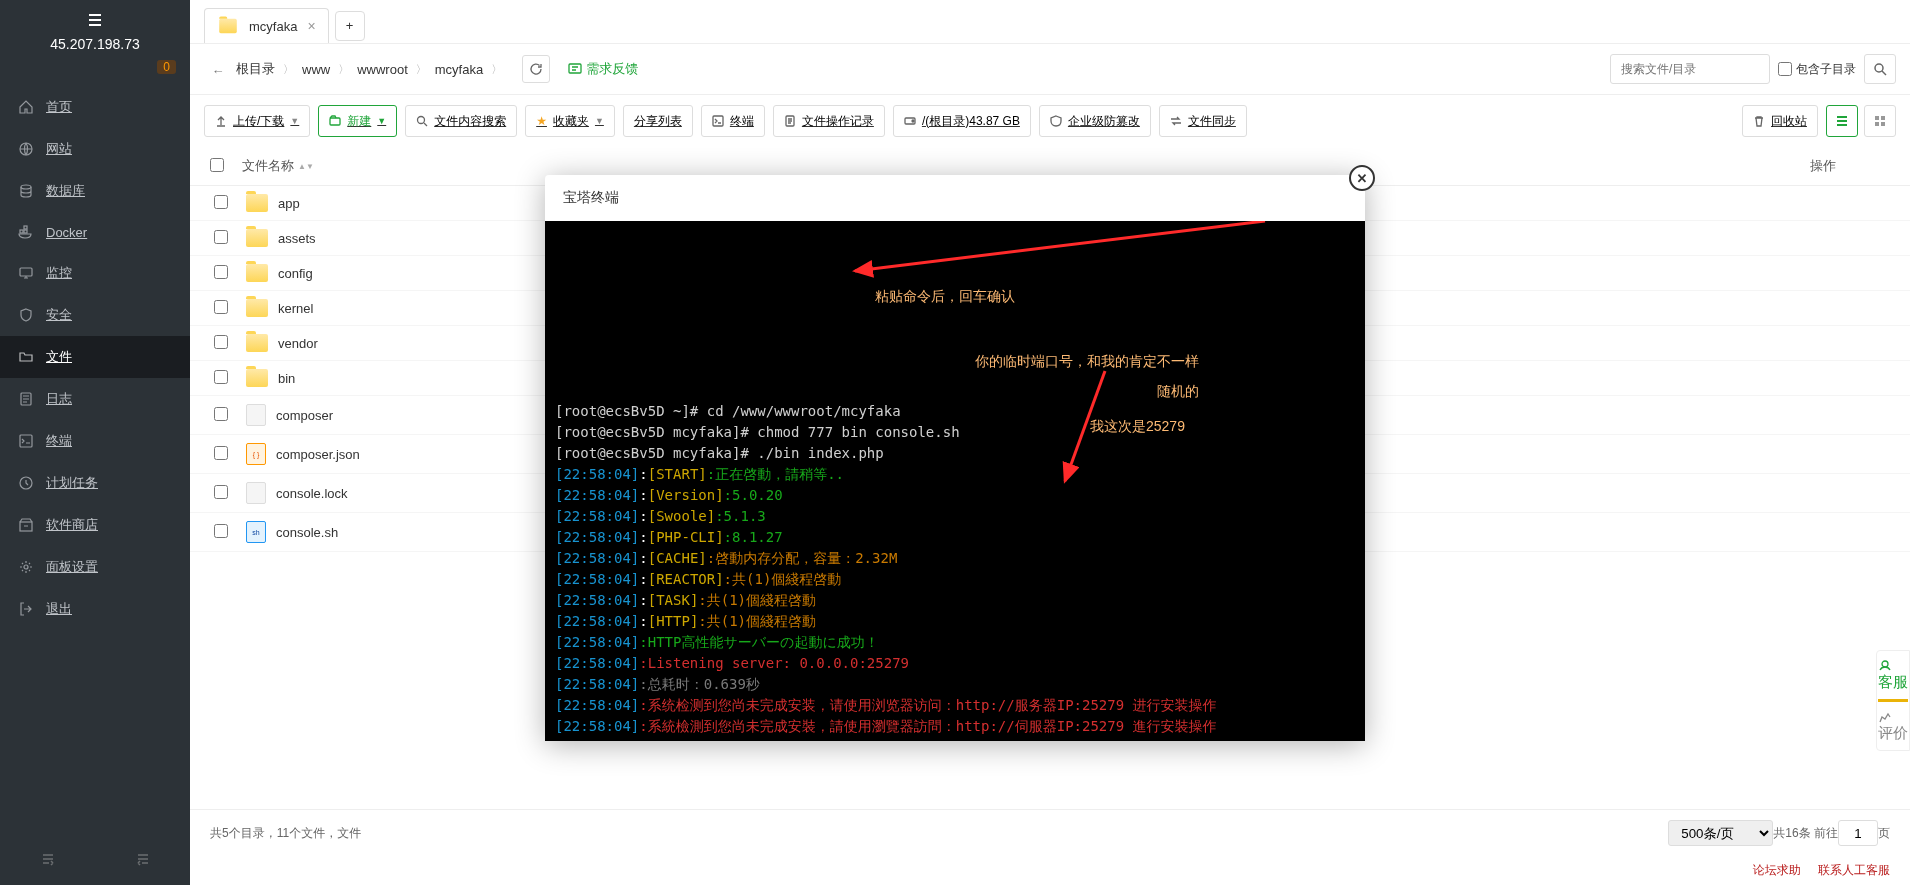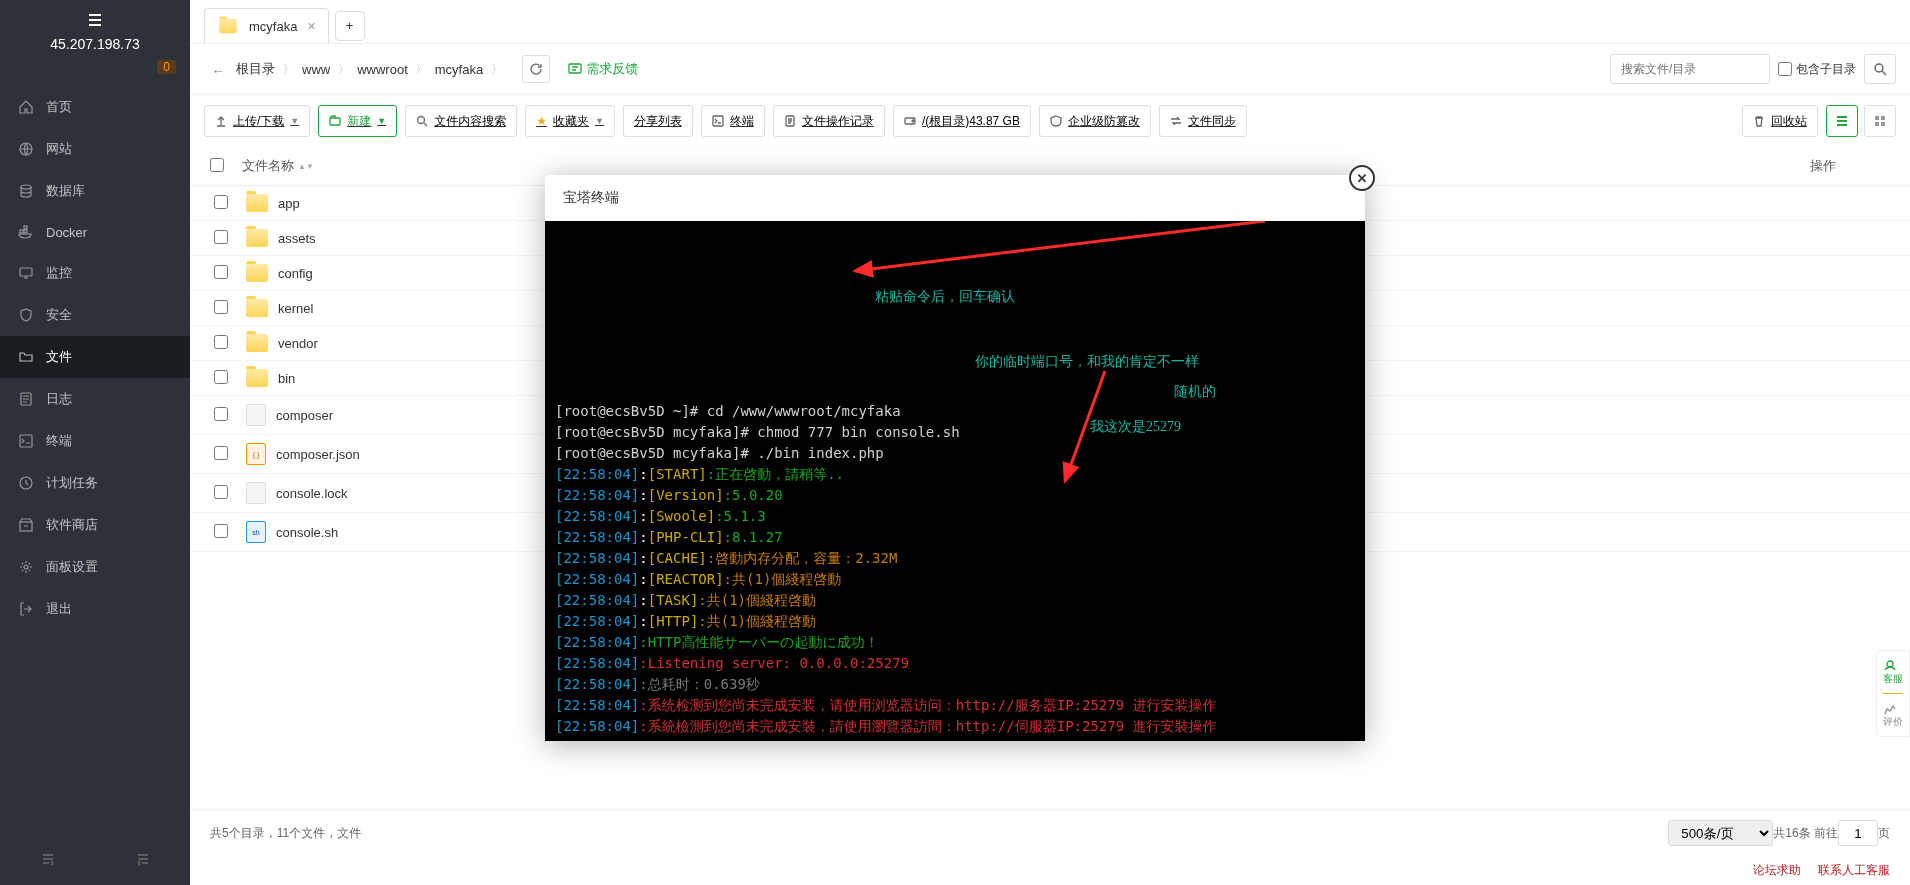--- a/index.html
+++ b/index.html
@@ -2,21 +2,21 @@
 <html><head>
 <meta charset="utf-8">
 <style>
 * { margin: 0; padding: 0; box-sizing: border-box; }
 body { font-family: "Microsoft YaHei", -apple-system, sans-serif; font-size: 13px; background: #f8f8f8; color: #333; overflow: hidden; width: 1910px; height: 885px; }
 .app { display: flex; height: 885px; }
 .sidebar { width: 190px; background: #2c3237; color: #c0c4c9; display: flex; flex-direction: column; }
 .sidebar-header { display: flex; align-items: center; padding: 12px 14px; gap: 8px; font-size: 14px; color: #fff; flex-direction: column; }
 .sidebar-header .badge { background: #5a3c1d; color: #ff9800; border-radius: 3px; padding: 0 6px; font-size: 12px; margin-left: auto; }
 .sidebar-nav { flex: 1; }
-.sidebar-item { display: flex; align-items: center; padding: 12px 18px; gap: 12px; cursor: pointer; }
+.sidebar-item { display: flex; align-items: center; padding: 12px 18px; gap: 12px; cursor: pointer; text-decoration: underline; }
 .sidebar-item.active { background: #1a1d21; color: #fff; }
 .sidebar-item .icon { width: 16px; height: 16px; display: inline-flex; align-items: center; justify-content: center; opacity: .7; }
 .sidebar-footer { display: flex; padding: 10px 0; }
 .sidebar-footer .fbtn { flex: 1; display: flex; align-items: center; justify-content: center; height: 32px; cursor: pointer; opacity: .5; }
 .main { flex: 1; display: flex; flex-direction: column; background: #fff; }
 .tabbar { display: flex; align-items: center; padding: 8px 14px 0; background: #fff; gap: 6px; }
 .tab { display: flex; align-items: center; gap: 10px; border: 1px solid #ddd; border-bottom: none; border-radius: 4px 4px 0 0; padding: 8px 12px; background: #fff; }
 .tab .close { color: #999; font-size: 14px; cursor: pointer; }
 .tab-add { width: 30px; height: 30px; border: 1px solid #ddd; border-radius: 4px; display: flex; align-items: center; justify-content: center; cursor: pointer; }
 .pathbar { display: flex; align-items: center; gap: 4px; padding: 10px 14px; border-top: 1px solid #eee; border-bottom: 1px solid #eee; }
@@ -52,40 +52,40 @@
 .file-icon { width: 20px; height: 22px; background: #f5f5f5; border: 1px solid #ddd; border-radius: 2px; display: flex; align-items: center; justify-content: center; font-size: 7px; color: #888; }
 .file-icon.json { background: #fff3e0; border-color: #ff9800; color: #e65100; }
 .file-icon.sh { background: #e3f2fd; border-color: #2196f3; color: #0d47a1; }
 .statusbar { display: flex; align-items: center; padding: 10px 20px; border-top: 1px solid #eee; font-size: 12px; color: #666; }
 .statusbar .right { margin-left: auto; display: flex; align-items: center; gap: 0; }
 .statusbar select { height: 26px; border: 1px solid #ddd; border-radius: 3px; padding: 0 22px 0 8px; }
 .statusbar input[type=text] { width: 40px; height: 26px; border: 1px solid #ddd; border-radius: 3px; text-align: center; }
 .bottom-links { text-align: right; padding: 6px 20px; font-size: 12px; color: #999; }
 .bottom-links a { color: #b91c1c; text-decoration: none; margin-left: 14px; }
 .floating-right { position: fixed; right: 0; top: 650px; width: 34px; background: #fff; border: 1px solid #eee; border-radius: 4px 0 0 4px; display: flex; flex-direction: column; align-items: center; }
-.floating-right .fbtn2 { padding: 8px 0; font-size: 10px; color: #20a53a; text-align: center; line-height: 1.2; cursor: pointer; }
-.floating-right .fbtn2.alt { color: #888; border-top: 1px solid #eab308; }
+.floating-right .fbtn2 { padding: 8px 0; font-size: 15px; color: #20a53a; text-align: center; line-height: 1.2; cursor: pointer; }
+.floating-right .fbtn2.alt { color: #888; border-top: 3px solid #eab308; }
 
 .modal-mask { position: fixed; inset: 0; display: flex; align-items: flex-start; justify-content: center; pointer-events: none; }
 .modal { margin-top: 175px; width: 820px; background: #fff; border-radius: 4px; box-shadow: 0 4px 30px rgba(0,0,0,.3); pointer-events: auto; position: relative; }
 .modal-close { position: absolute; right: -10px; top: -10px; width: 26px; height: 26px; border-radius: 50%; background: #fff; border: 2px solid #333; display: flex; align-items: center; justify-content: center; cursor: pointer; font-weight: bold; color: #333; }
 .modal-title { padding: 14px 18px; font-size: 14px; }
 .terminal { background: #000; font-family: Consolas, Menlo, monospace; font-size: 14px; line-height: 1.5; padding: 12px 10px 20px; white-space: pre-wrap; word-break: break-all; height: 520px; overflow: auto; color: #fff; position: relative; }
 .t-ts { color: #1793d0; }
 .t-yellow { color: #cda700; }
 .t-green { color: #17a81a; }
 .t-orange { color: #c97a00; }
 .t-red { color: #d42f2f; }
 .t-white { color: #d0d0d0; }
 .t-gray { color: #7a7a7a; }
 
-.anno { position: absolute; color: #14b8a6; font-family: Liberation Serif, serif; font-weight: 500; pointer-events: none; }
+.anno { position: absolute; color: #fdba74; font-family: Liberation Sans, sans-serif; font-weight: 500; pointer-events: none; }
 .anno.l1 { left: 330px; top: 65px; }
 .anno.l2 { left: 430px; top: 130px; }
-.anno.l3 { left: 585px; top: 160px; padding-left: 44px; }
+.anno.l3 { left: 568px; top: 160px; padding-left: 44px; }
 .anno.l4 { left: 545px; top: 195px; }
 .arrow { position: absolute; pointer-events: none; }
 svg { display: block; }
 input[type=checkbox] { width: 14px; height: 14px; }
 </style>
 </head>
 <body>
 
 <div class="app">
   <div class="sidebar">

